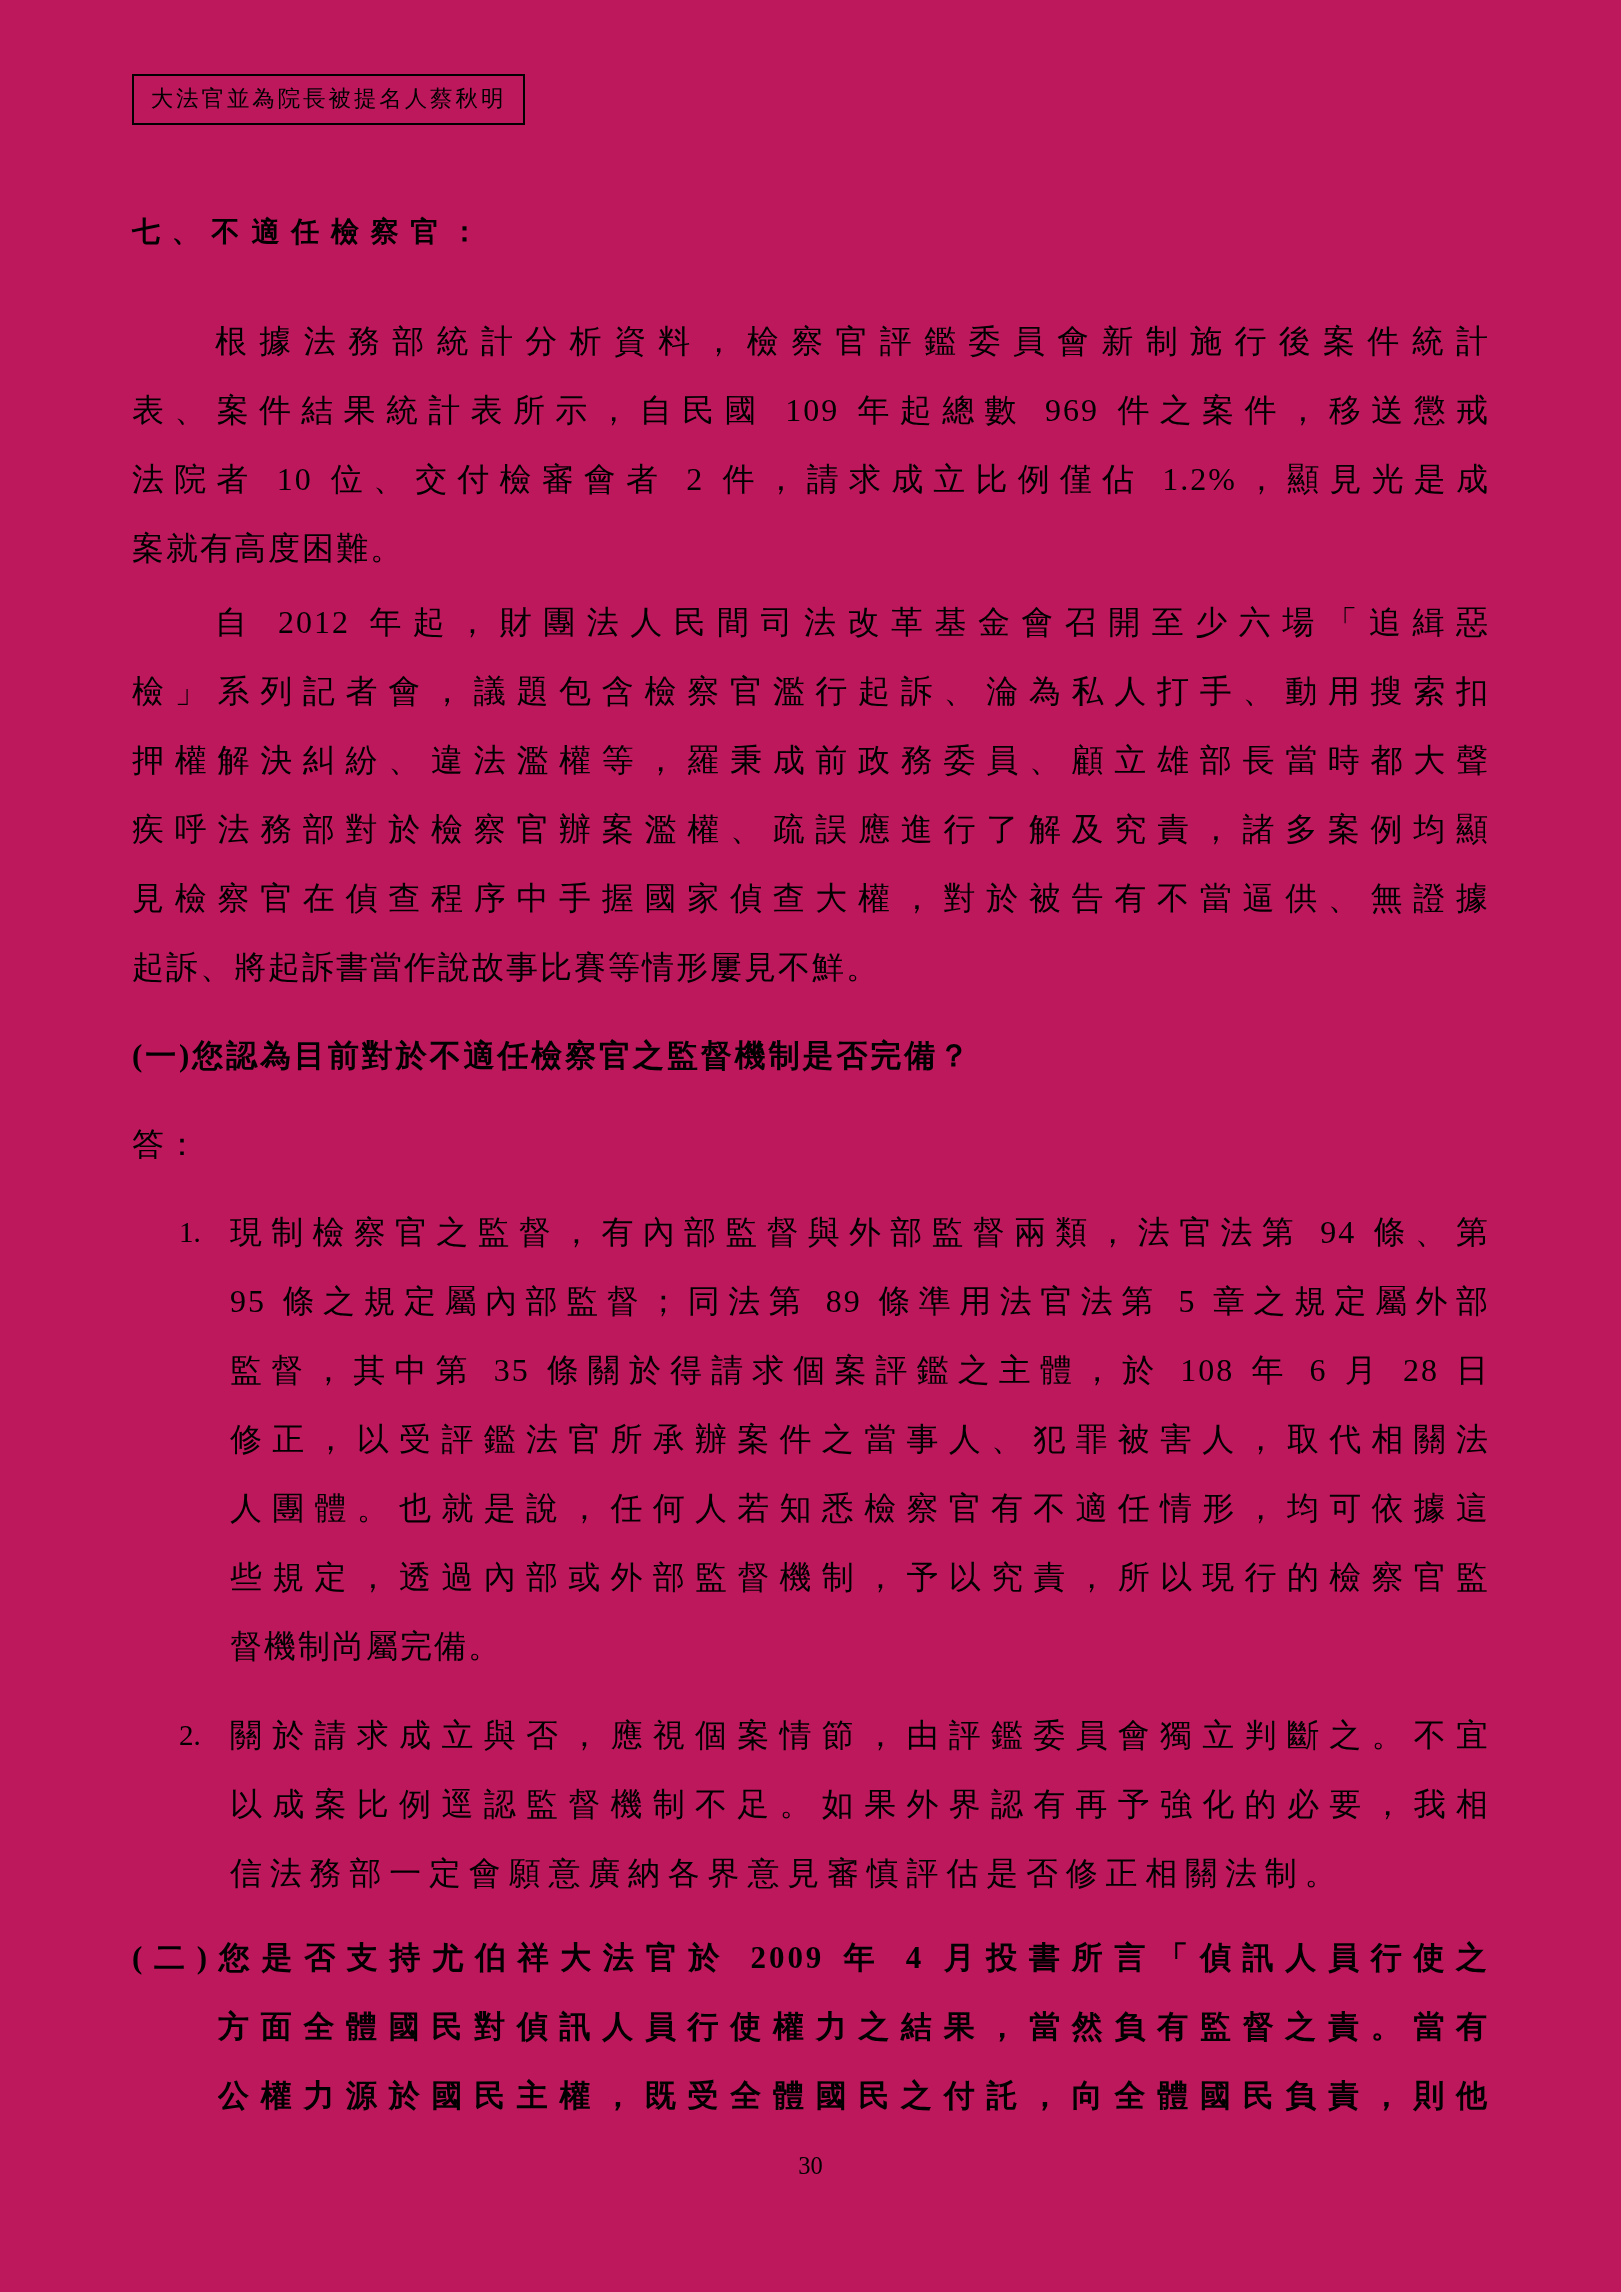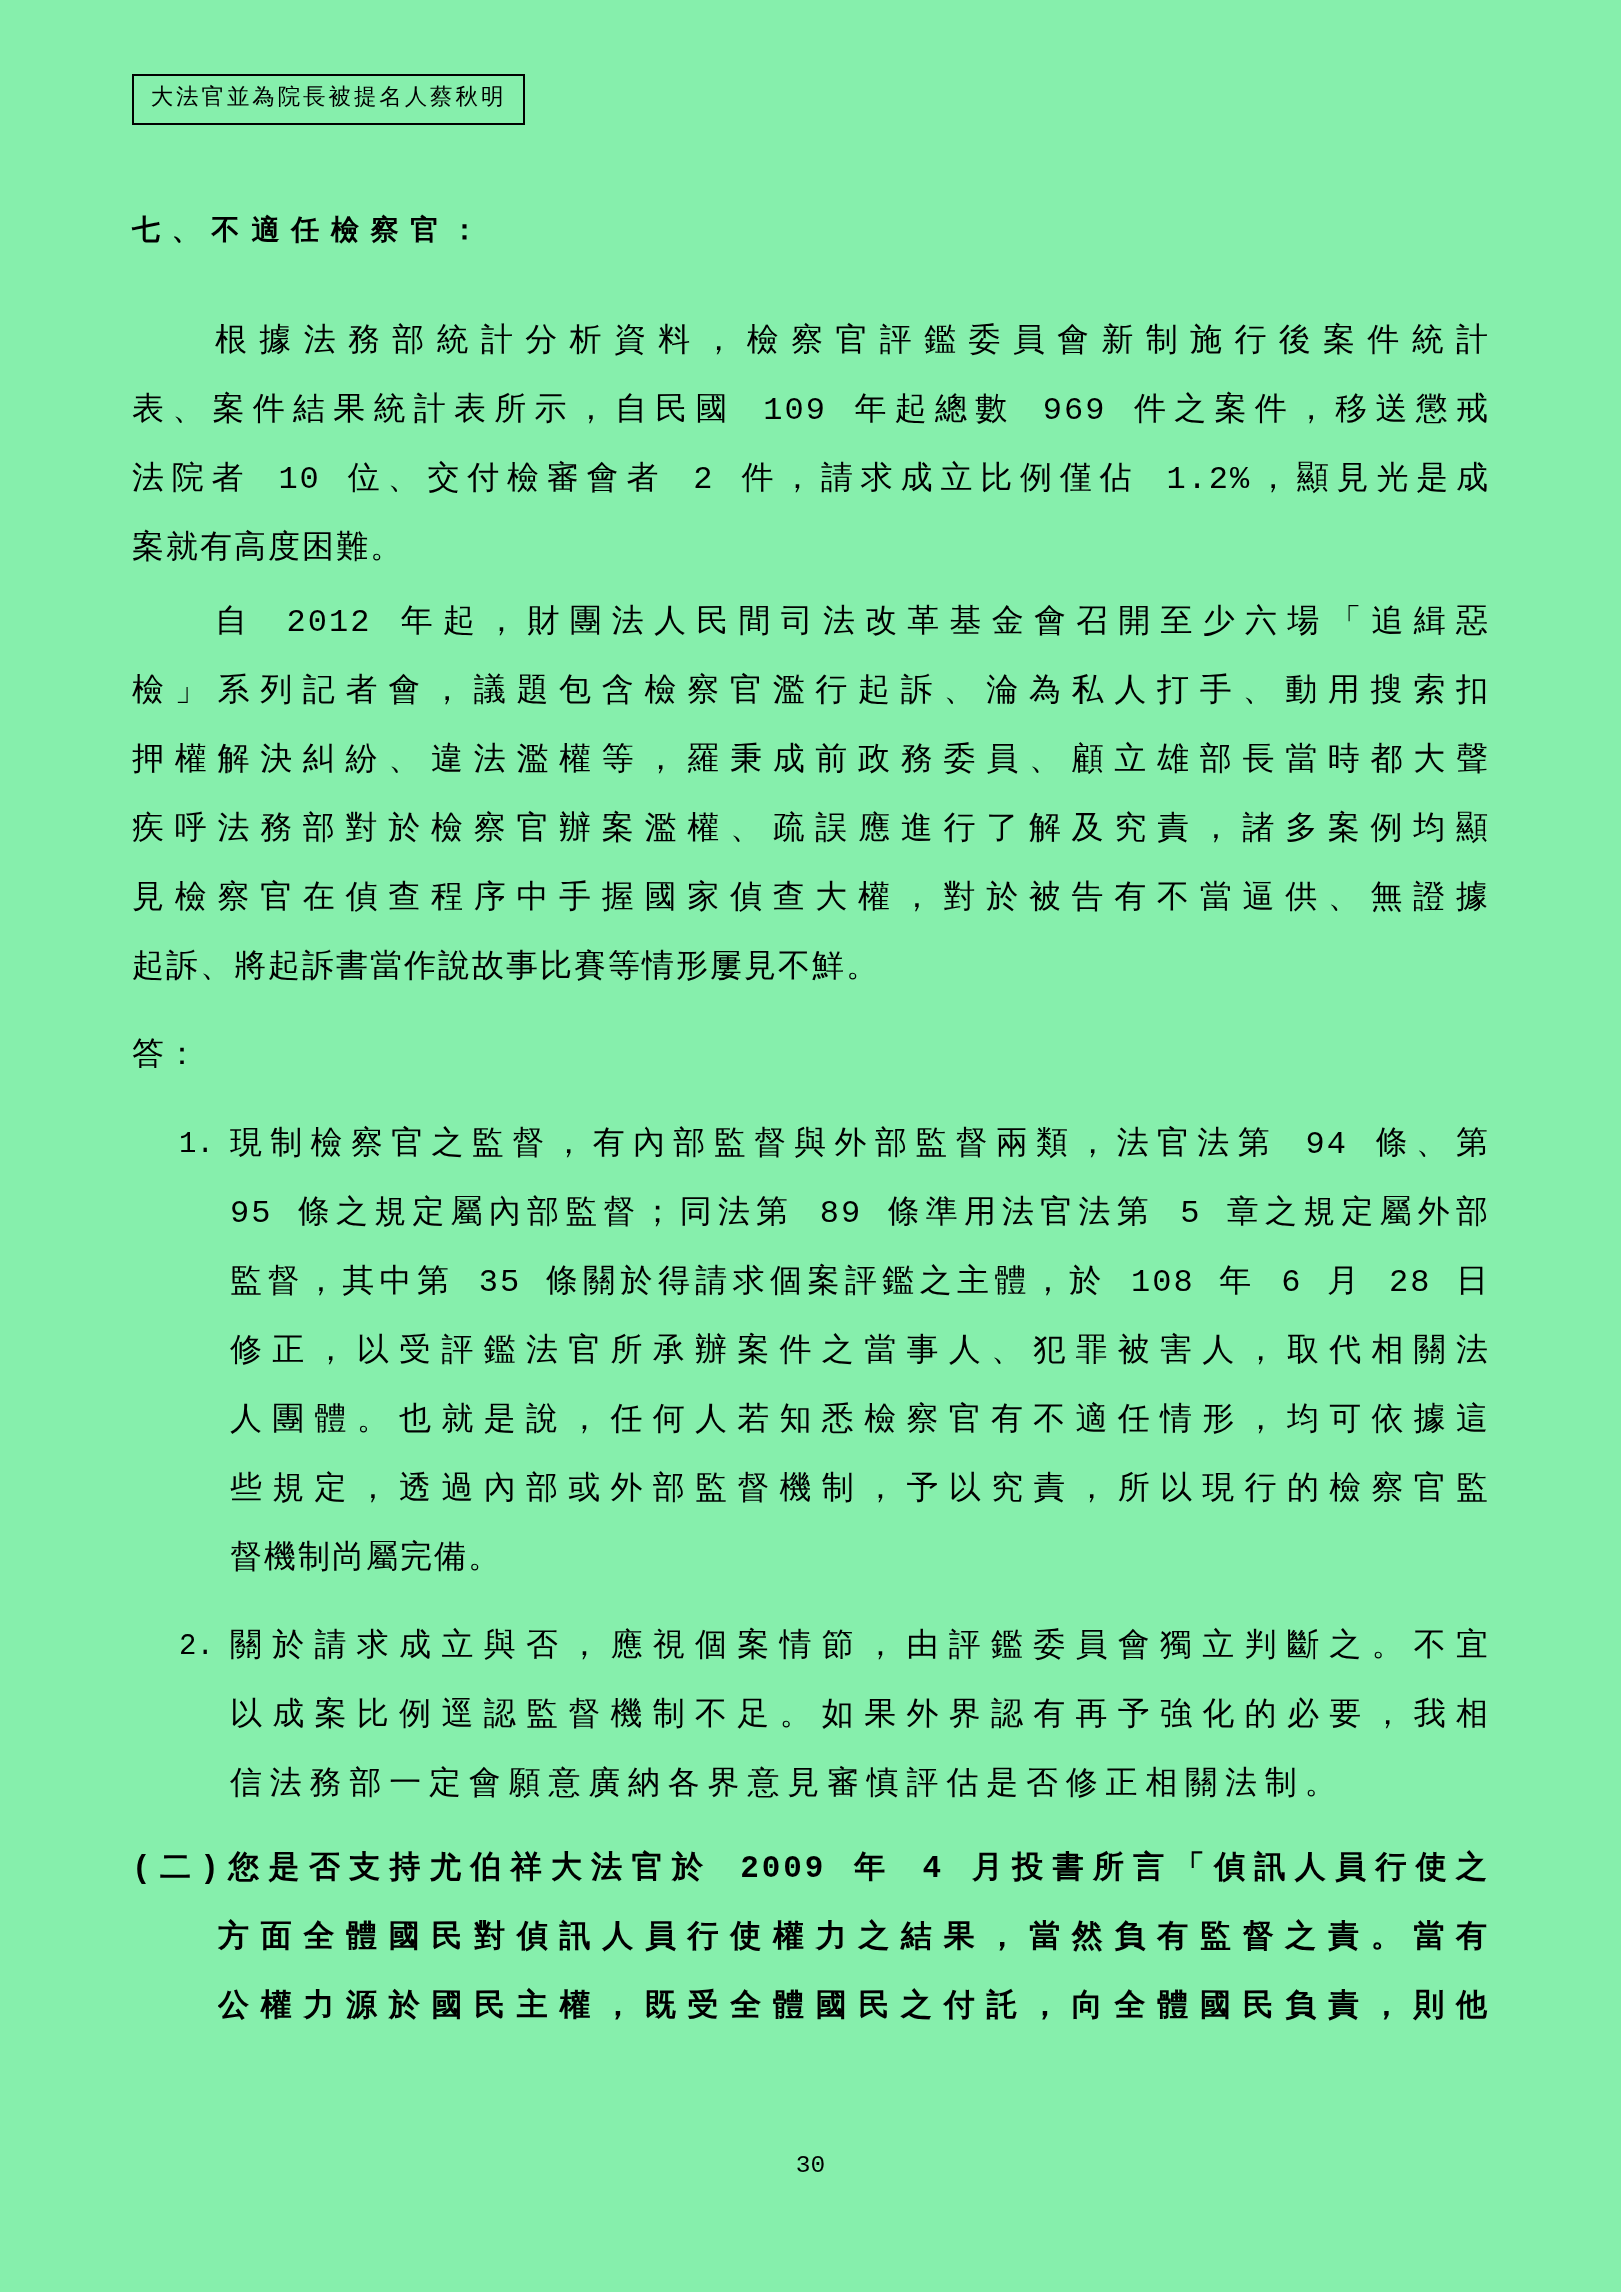--- a/index.html
+++ b/index.html
@@ -1,23 +1,23 @@
 <!DOCTYPE html>
 <html><head>
 <meta charset="utf-8">
 <style>
   * { margin: 0; padding: 0; box-sizing: border-box; }
   html, body { background: #ffffff; }
   .page {
     width: 1621px;
     height: 2293px;
     position: relative;
-    background: #86efac;
+    background: #be185d;
     color: #000000;
-    font-family: Liberation Mono, monospace;
+    font-family: Liberation Serif, serif;
     overflow: hidden;
   }
   .content { padding: 0 131px 0 132px; }
 
   .header-box {
     display: inline-block;
     margin-top: 74px;
     border: 2.9px solid #000;
     padding: 6.9px 16.7px 8.8px 16.7px;
     font-size: 22.5px;
@@ -109,20 +109,23 @@
 
     <div class="para">
       <div class="line jf ind">自 2012 年起，財團法人民間司法改革基金會召開至少六場「追緝惡</div>
       <div class="line jf">檢」系列記者會，議題包含檢察官濫行起訴、淪為私人打手、動用搜索扣</div>
       <div class="line jf">押權解決糾紛、違法濫權等，羅秉成前政務委員、顧立雄部長當時都大聲</div>
       <div class="line jf">疾呼法務部對於檢察官辦案濫權、疏誤應進行了解及究責，諸多案例均顯</div>
       <div class="line jf">見檢察官在偵查程序中手握國家偵查大權，對於被告有不當逼供、無證據</div>
       <div class="line">起訴、將起訴書當作說故事比賽等情形屢見不鮮。</div>
     </div>
 
+    <div class="question">
+      <div class="line">(一)您認為目前對於不適任檢察官之監督機制是否完備？</div>
+    </div>
 
     <div class="answer-label">
       <div class="line">答：</div>
     </div>
 
     <div class="answer-item">
       <span class="item-number">1.</span>
       <div class="line jf">現制檢察官之監督，有內部監督與外部監督兩類，法官法第 94 條、第</div>
       <div class="line jf">95 條之規定屬內部監督；同法第 89 條準用法官法第 5 章之規定屬外部</div>
       <div class="line jf">監督，其中第 35 條關於得請求個案評鑑之主體，於 108 年 6 月 28 日</div>

